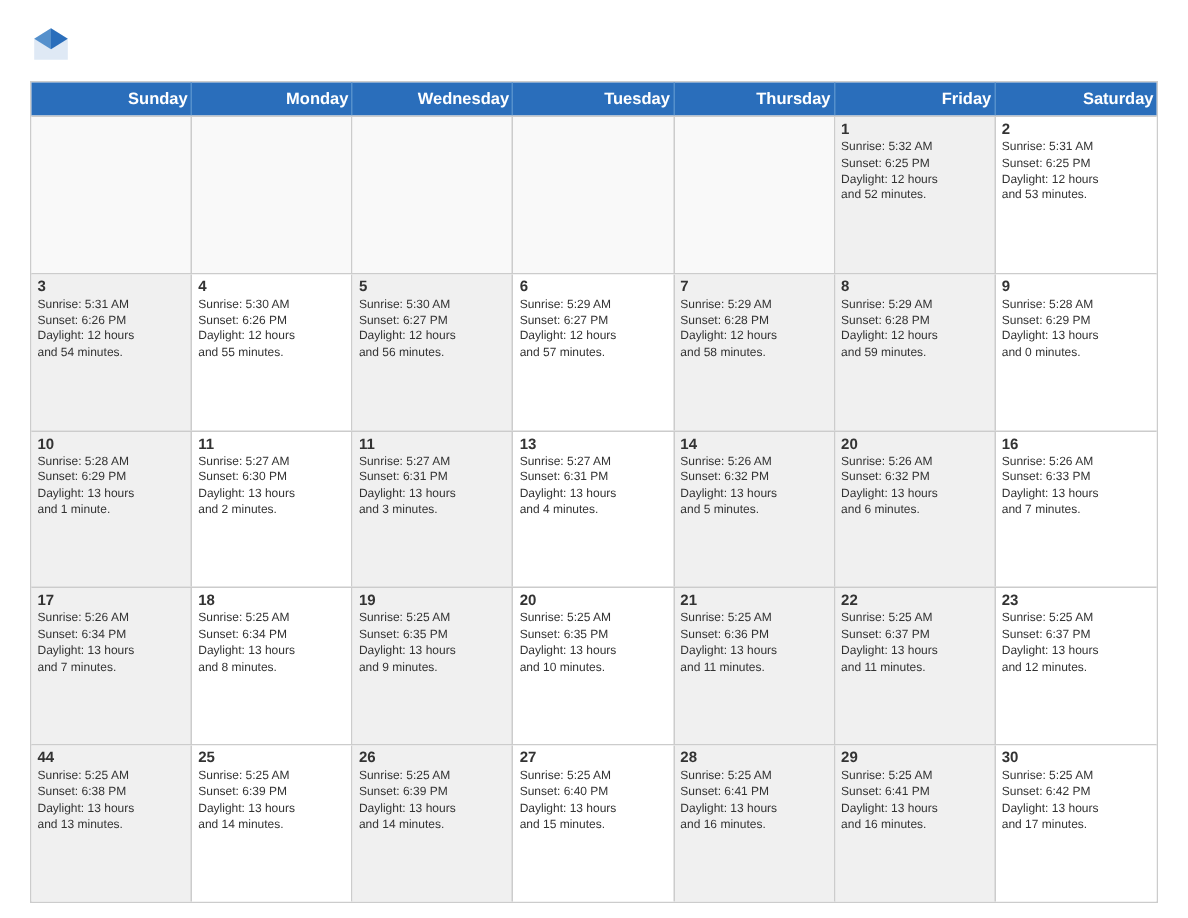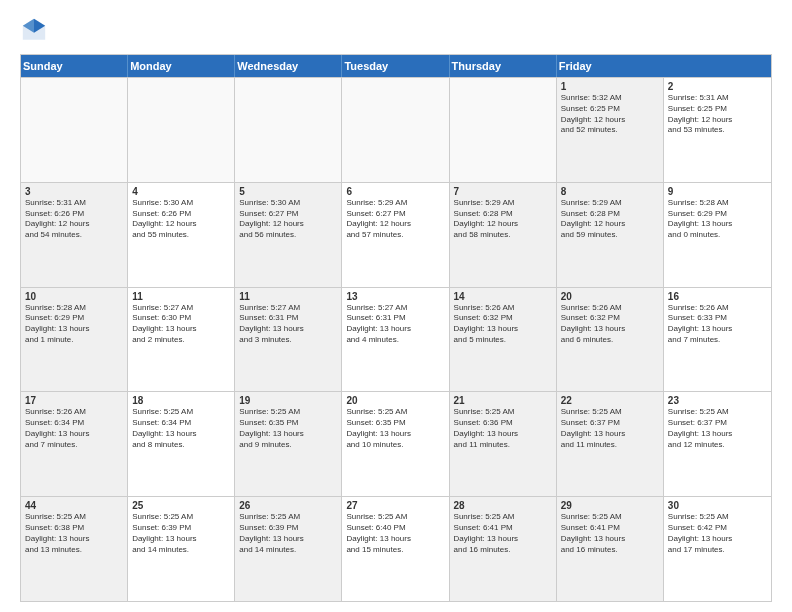--- a/index.html
+++ b/index.html
@@ -62,21 +62,21 @@
     }
     .cal-header {
       display: grid;
       grid-template-columns: repeat(7, 1fr);
       background: #2a6ebb;
     }
     .cal-header-cell {
       color: #fff;
       font-size: 11px;
       font-weight: bold;
-      text-align: left;
+      text-align: right;
       padding: 5px 2px;
       border-right: 1px solid #5590cc;
     }
     .cal-header-cell:last-child { border-right: none; }
     .cal-body {
       flex: 1;
       display: flex;
       flex-direction: column;
     }
     .cal-row {
@@ -131,20 +131,21 @@
   </div>
 
   <div class="calendar">
     <div class="cal-header">
     <div class="cal-header-cell">Sunday</div>
         <div class="cal-header-cell">Monday</div>
         <div class="cal-header-cell">Wednesday</div>
         <div class="cal-header-cell">Tuesday</div>
         <div class="cal-header-cell">Thursday</div>
         <div class="cal-header-cell">Friday</div>
+        <div class="cal-header-cell">Saturday</div>
       </div>
     <div class="cal-body">
     <div class="cal-row">
           <div class="cal-cell empty"></div>
           <div class="cal-cell empty"></div>
           <div class="cal-cell empty"></div>
           <div class="cal-cell empty"></div>
           <div class="cal-cell empty"></div>
           <div class="cal-cell shaded">
             <span class="day-number">1</span>

